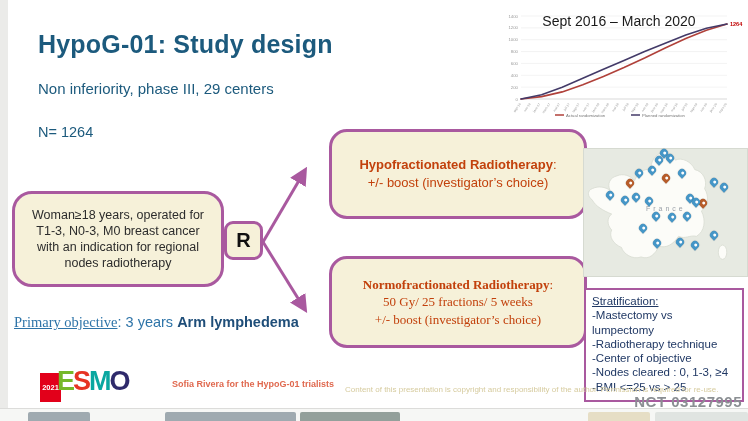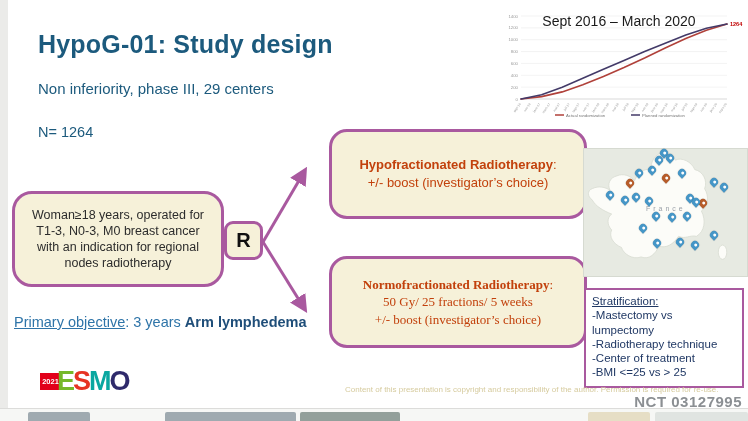--- a/index.html
+++ b/index.html
@@ -16,41 +16,41 @@
   .r-box{left:224px;top:221px;width:39px;height:39px;border-radius:9px;font-size:20px;font-weight:bold;color:#111;}
   .arm-box{left:308px;width:258px;font-size:13px;color:#c2410c;line-height:1.35;flex-direction:column;border-radius:18px;margin-left:21px;}
   .arm-hypo{top:129px;height:90px;}
   .arm-normo{top:256px;height:92px;font-family:Liberation Serif, serif;}
   .arm-title{font-weight:bold;}
   .arm-title .colon{font-weight:normal;}
 
   .arrows{position:absolute;left:258px;top:158px;width:56px;height:166px;}
 
   .primary{position:absolute;left:14px;top:314px;font-size:14.5px;color:#2e74a8;}
-  .primary .label{text-decoration:underline;}
+  .primary .label{text-decoration:underline;font-family:Liberation Serif, serif;}
   .primary .strong{font-weight:bold;color:#1f4e79;}
 
   .chart-panel{position:absolute;left:497px;top:2px;width:251px;height:122px;background:#fff;}
   .chart-panel svg{width:100%;height:100%;}
   svg text{font-family:"Liberation Sans",sans-serif;}
 
   .map-panel{position:absolute;left:583px;top:148px;width:165px;height:129px;background:#e7eae2;border:1px solid #d6dad1;box-sizing:border-box;}
   .map-panel svg{position:absolute;left:0;top:0;width:100%;height:100%;}
   .map-label{position:absolute;left:38%;top:44%;font-size:7px;letter-spacing:3px;color:#9aa0a8;}
   .pin{position:absolute;width:8px;height:8px;border-radius:50% 50% 50% 0;transform:rotate(-45deg);margin:-8px 0 0 -4px;box-shadow:0 0 1px rgba(0,0,0,.4);}
   .pin::after{content:'';position:absolute;width:3px;height:3px;background:#fff;border-radius:50%;left:2.5px;top:2.5px;}
   .pin.blue{background:#4596c7;}
   .pin.orange{background:#b75c2a;}
 
   .strat-box{position:absolute;left:584px;top:288px;width:160px;background:#fff;border:2px solid #a9599f;box-sizing:border-box;
              padding:4px 8px 6px 6px;font-size:11.5px;color:#203864;line-height:1.24;}
   .strat-title{text-decoration:underline;}
 
   .esmo-logo{position:absolute;left:40px;top:364px;width:110px;height:38px;}
-  .esmo-year{position:absolute;left:0;top:9px;width:21px;height:17px;background:#e2001a;color:#fff;font-size:7.5px;font-weight:bold;
+  .esmo-year{position:absolute;left:0;top:9px;width:21px;height:29px;background:#e2001a;color:#fff;font-size:7.5px;font-weight:bold;
              display:flex;align-items:center;justify-content:center;}
   .esmo-letters{position:absolute;left:17px;top:2px;font-size:27px;font-weight:bold;letter-spacing:-2px;}
   .esmo-congress{position:absolute;left:62px;top:0px;font-size:11px;font-weight:bold;color:#e2001a;margin-top:41px;}
   .l-e{color:#76b82a;} .l-s{color:#e63323;} .l-m{color:#0aa7a0;} .l-o{color:#2f2a6b;}
 
   .credit{position:absolute;left:172px;top:379px;font-size:9px;font-weight:bold;color:#e0694f;}
   .copyright{position:absolute;left:345px;top:385px;width:385px;font-size:8px;color:#d6cb9e;}
   .nct{position:absolute;left:612px;top:393px;width:130px;text-align:right;font-size:15px;font-weight:bold;color:#8b8f93;letter-spacing:0.5px;}
 
   .bottom-strip{position:absolute;left:0;bottom:0;width:748px;height:12px;background:#f6f7f5;border-top:1px solid #dcdcda;}
@@ -186,31 +186,33 @@
       <span class="pin blue" style="left: 59%; top: 76%;"></span>
       <span class="pin blue" style="left: 68%; top: 79%;"></span>
       <span class="pin blue" style="left: 80%; top: 71%;"></span>
     </div>
 
   <div class="strat-box">
     <div class="strat-title">Stratification:</div>
     <div>
         <div>-Mastectomy vs lumpectomy</div>
         <div>-Radiotherapy technique</div>
-        <div>-Center of treatment</div>
+        <div>-Center of objective</div>
+        <div>-Nodes cleared : 0, 1-3, ≥4</div>
         <div>-BMI &lt;=25 vs &gt; 25</div>
       </div>
   </div>
 
   <div class="esmo-logo">
     <span class="esmo-year">2021</span>
     <span class="esmo-letters"><span class="l-e">E</span><span class="l-s">S</span><span class="l-m">M</span><span class="l-o">O</span></span>
     <span class="esmo-congress">congress</span>
   </div>
 
+  <div class="credit">Sofia Rivera for the HypoG-01 trialists</div>
   <div class="copyright">Content of this presentation is copyright and responsibility of the author. Permission is required for re-use.</div>
   <div class="nct">NCT 03127995</div>
 
   <div class="bottom-strip" id="bottom-strip">
       <div class="thumb" style="left: 28px; width: 62px; background: rgb(159, 170, 176);"></div>
       <div class="thumb" style="left: 165px; width: 131px; background: rgb(159, 170, 176);"></div>
       <div class="thumb" style="left: 300px; width: 100px; background: rgb(147, 160, 155);"></div>
       <div class="thumb" style="left: 588px; width: 62px; background: rgb(230, 222, 197);"></div>
       <div class="thumb" style="left: 655px; width: 93px; background: rgb(224, 228, 225);"></div>
     </div>

